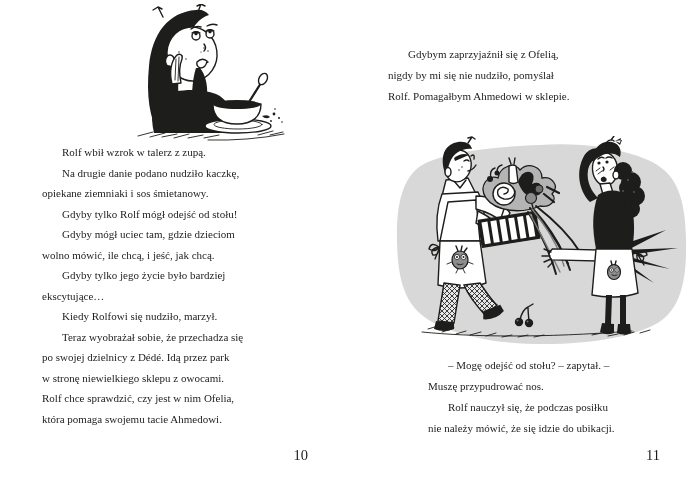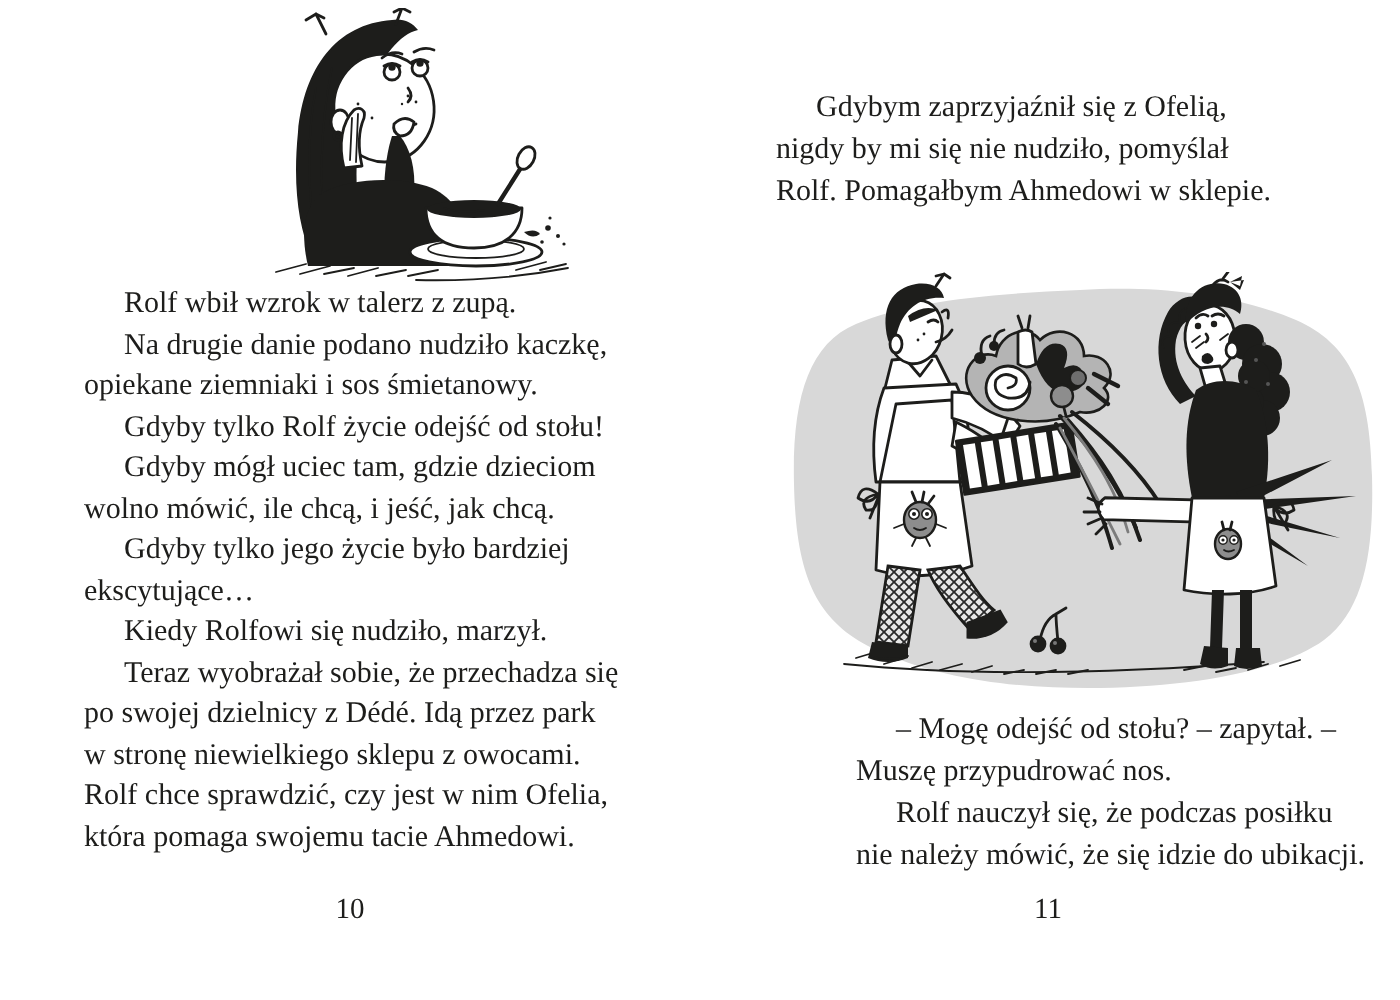--- a/index.html
+++ b/index.html
@@ -7,28 +7,28 @@
     --illustration_bg:#d8d8d8;
     --page_bg:#ffffff;
   }
   html,body{margin:0;padding:0;background:#fff;}
   .spread{
     position:relative;width:700px;height:500px;overflow:hidden;
     background:var(--page_bg);
     font-family:"Liberation Serif","DejaVu Serif",serif;
     color:var(--ink);
   }
-  .textblock{position:absolute;font-size:15px;}
+  .textblock{position:absolute;font-size:11px;}
   .textblock .line{white-space:nowrap;}
   .tb-left{left:42px;top:142px;width:305px;line-height:20.5px;}
   .tb-right-top{left:388px;top:44px;width:290px;line-height:21px;}
   .tb-right-bottom{left:388px;top:355px;width:290px;line-height:21px;margin-left:40px;}
   .line.indent{padding-left:20px;}
   .pagenum{
-    position:absolute;top:447px;font-size:14.5px;text-align:center;
+    position:absolute;top:447px;font-size:14.5px;text-align:right;
   }
   .pn-left{left:42px;width:266px;}
   .pn-right{left:388px;width:272px;font-family:Liberation Serif, serif;}
   .illus{position:absolute;}
   .il-left{left:108px;top:4px;}
   .il-right{left:392px;top:136px;}
   svg .s{stroke:var(--ink);fill:none;stroke-width:1.4;stroke-linecap:round;stroke-linejoin:round;}
   svg .s2{stroke:var(--ink);fill:none;stroke-width:2.2;stroke-linecap:round;}
   svg .f{fill:var(--ink);}
   svg .w{fill:#ffffff;stroke:var(--ink);stroke-width:1.4;stroke-linecap:round;stroke-linejoin:round;}
@@ -101,21 +101,21 @@
       </g>
 
       <path class="thin" d="M30,132 L45,128 M42,133 L57,129 M54,133 L69,130 M66,134 L81,130 M80,134 L95,131 M96,134 L111,131 M150,131 L165,127 M162,131 L175,128 M100,136 Q140,137 176,130"></path>
     </svg>
 
     <div class="textblock tb-left">
 
     <div class="line indent">Rolf wbił wzrok w talerz z zupą.</div>
         <div class="line indent">Na drugie danie podano nudziło kaczkę,</div>
         <div class="line">opiekane ziemniaki i sos śmietanowy.</div>
-        <div class="line indent">Gdyby tylko Rolf życie odejść od stołu!</div>
+        <div class="line indent">Gdyby tylko Rolf mógł odejść od stołu!</div>
         <div class="line indent">Gdyby mógł uciec tam, gdzie dzieciom</div>
         <div class="line">wolno mówić, ile chcą, i jeść, jak chcą.</div>
         <div class="line indent">Gdyby tylko jego życie było bardziej</div>
         <div class="line">ekscytujące…</div>
         <div class="line indent">Kiedy Rolfowi się nudziło, marzył.</div>
         <div class="line indent">Teraz wyobrażał sobie, że przechadza się</div>
         <div class="line">po swojej dzielnicy z Dédé. Idą przez park</div>
         <div class="line">w stronę niewielkiego sklepu z owocami.</div>
         <div class="line">Rolf chce sprawdzić, czy jest w nim Ofelia,</div>
         <div class="line">która pomaga swojemu tacie Ahmedowi.</div>

